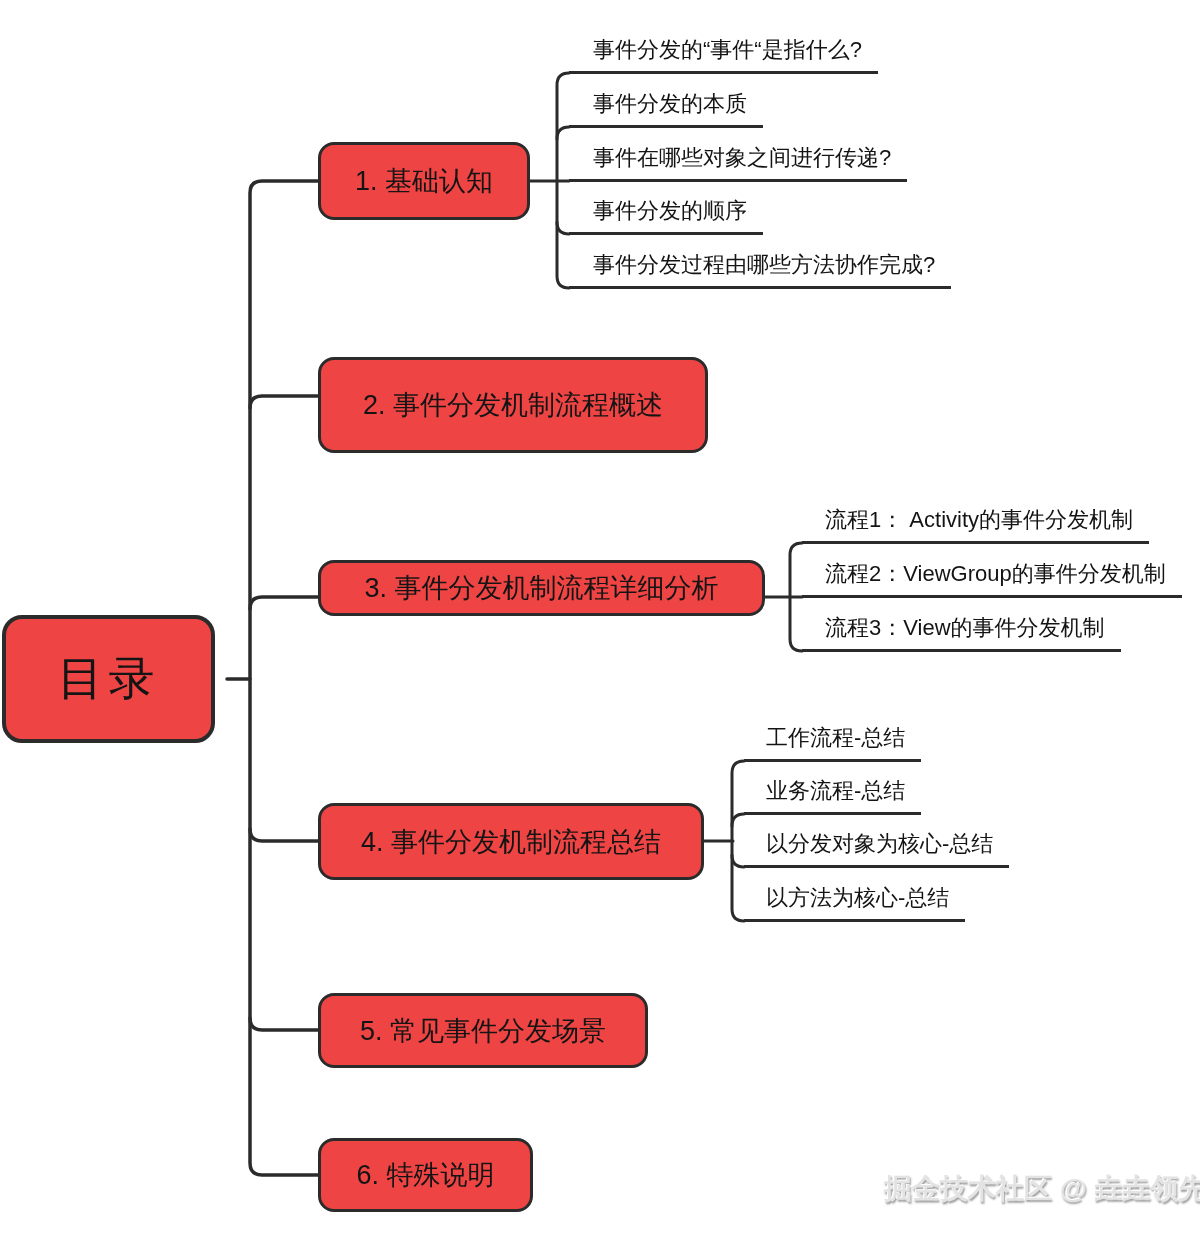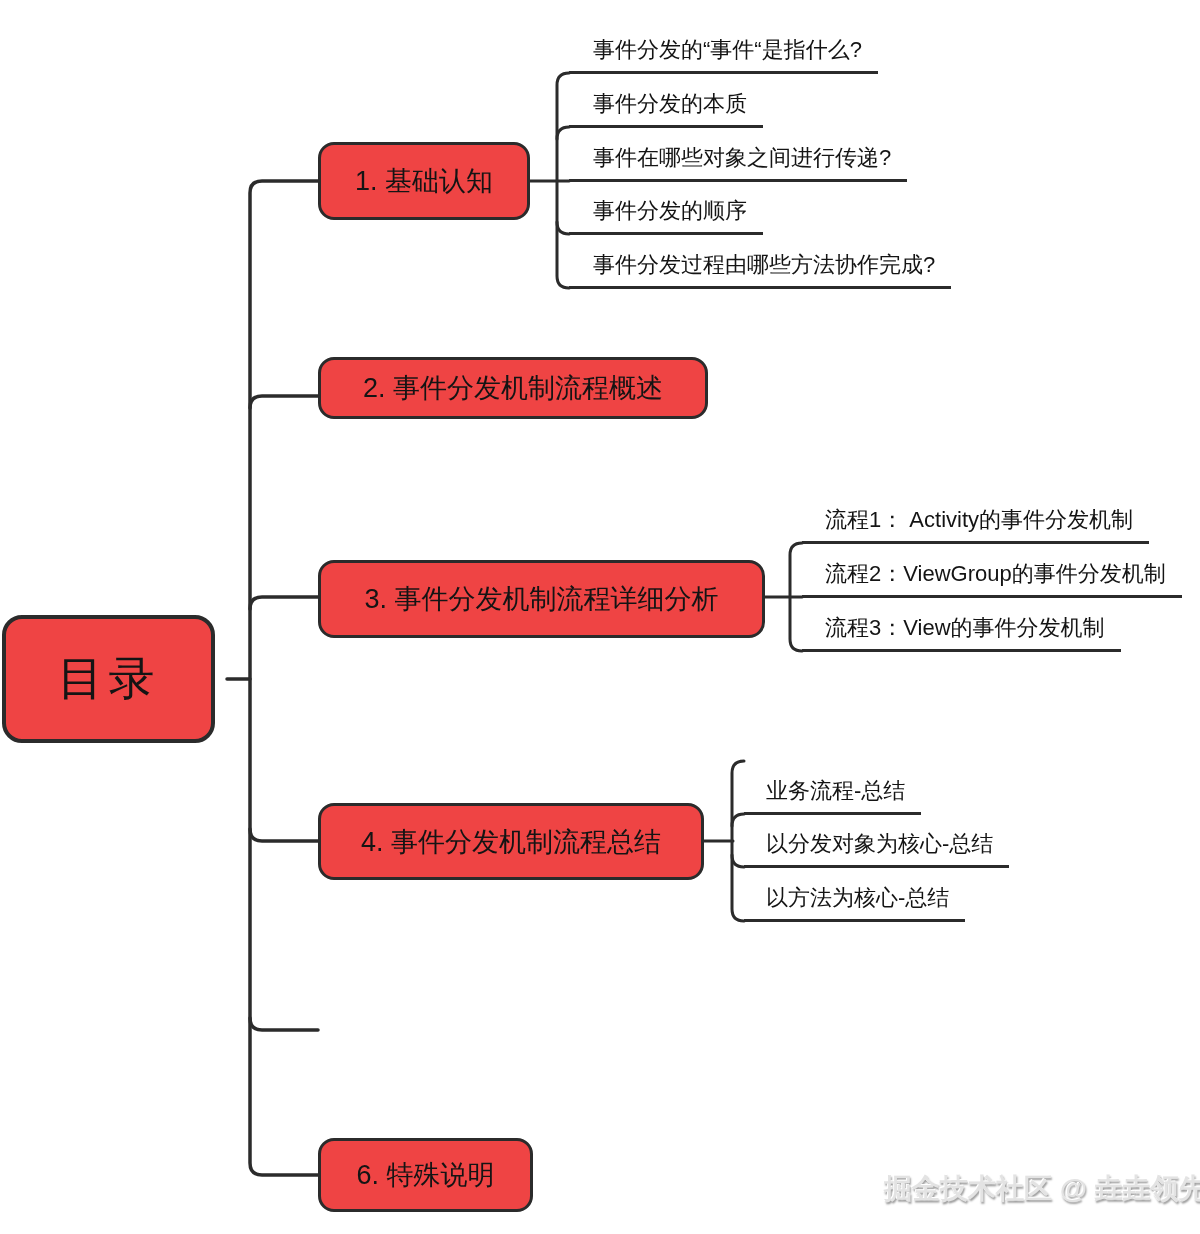--- a/index.html
+++ b/index.html
@@ -71,34 +71,36 @@
 
     <path class="sub" d="M703,841 H733"></path>
     <path class="sub" d="M744,761 Q732,761 732,773 V909 Q732,921 744,921"></path>
     <path class="sub" d="M732,826 Q732,814 744,814"></path>
     <path class="sub" d="M732,855 Q732,867 744,867"></path>
   </svg>
 
   <div class="topic root" style="left:2px;top:615px;width:213px;height:128px;">目录</div>
 
   <div class="topic" style="left:318px;top:142px;width:212px;height:78px;">1. 基础认知</div>
-  <div class="topic" style="left:318px;top:357px;width:390px;height:62px;">2. 事件分发机制流程概述</div>
-  <div class="topic" style="left:318px;top:560px;width:447px;height:78px;">3. 事件分发机制流程详细分析</div>
+  <div class="topic" style="left:318px;top:357px;width:390px;height:96px;">2. 事件分发机制流程概述</div>
+  <div class="topic" style="left:318px;top:560px;width:447px;height:56px;">3. 事件分发机制流程详细分析</div>
   <div class="topic" style="left:318px;top:803px;width:386px;height:77px;">4. 事件分发机制流程总结</div>
+  <div class="topic" style="left:318px;top:993px;width:330px;height:75px;">5. 常见事件分发场景</div>
   <div class="topic" style="left:318px;top:1138px;width:215px;height:74px;">6. 特殊说明</div>
 
   <div class="subtopic" style="left:569px;top:34px;">事件分发的“事件“是指什么?</div>
   <div class="subtopic" style="left:569px;top:88px;">事件分发的本质</div>
   <div class="subtopic" style="left:569px;top:142px;">事件在哪些对象之间进行传递?</div>
   <div class="subtopic" style="left:569px;top:249px;">事件分发过程由哪些方法协作完成?</div>
   <div class="subtopic" style="left:569px;top:195px;">事件分发的顺序</div>
 
   <div class="subtopic g3" style="left:802px;top:504px;">流程1： Activity的事件分发机制</div>
   <div class="subtopic g3" style="left:802px;top:558px;">流程2：ViewGroup的事件分发机制</div>
   <div class="subtopic g3" style="left:802px;top:612px;">流程3：View的事件分发机制</div>
 
+  <div class="subtopic g4" style="left:744px;top:722px;">工作流程-总结</div>
   <div class="subtopic g4" style="left:744px;top:775px;">业务流程-总结</div>
   <div class="subtopic g4" style="left:744px;top:828px;">以分发对象为核心-总结</div>
   <div class="subtopic g4" style="left:744px;top:882px;">以方法为核心-总结</div>
 
   <div class="watermark">掘金技术社区 @ 垚垚领先</div>
 
 </div>
 
 </body></html>

